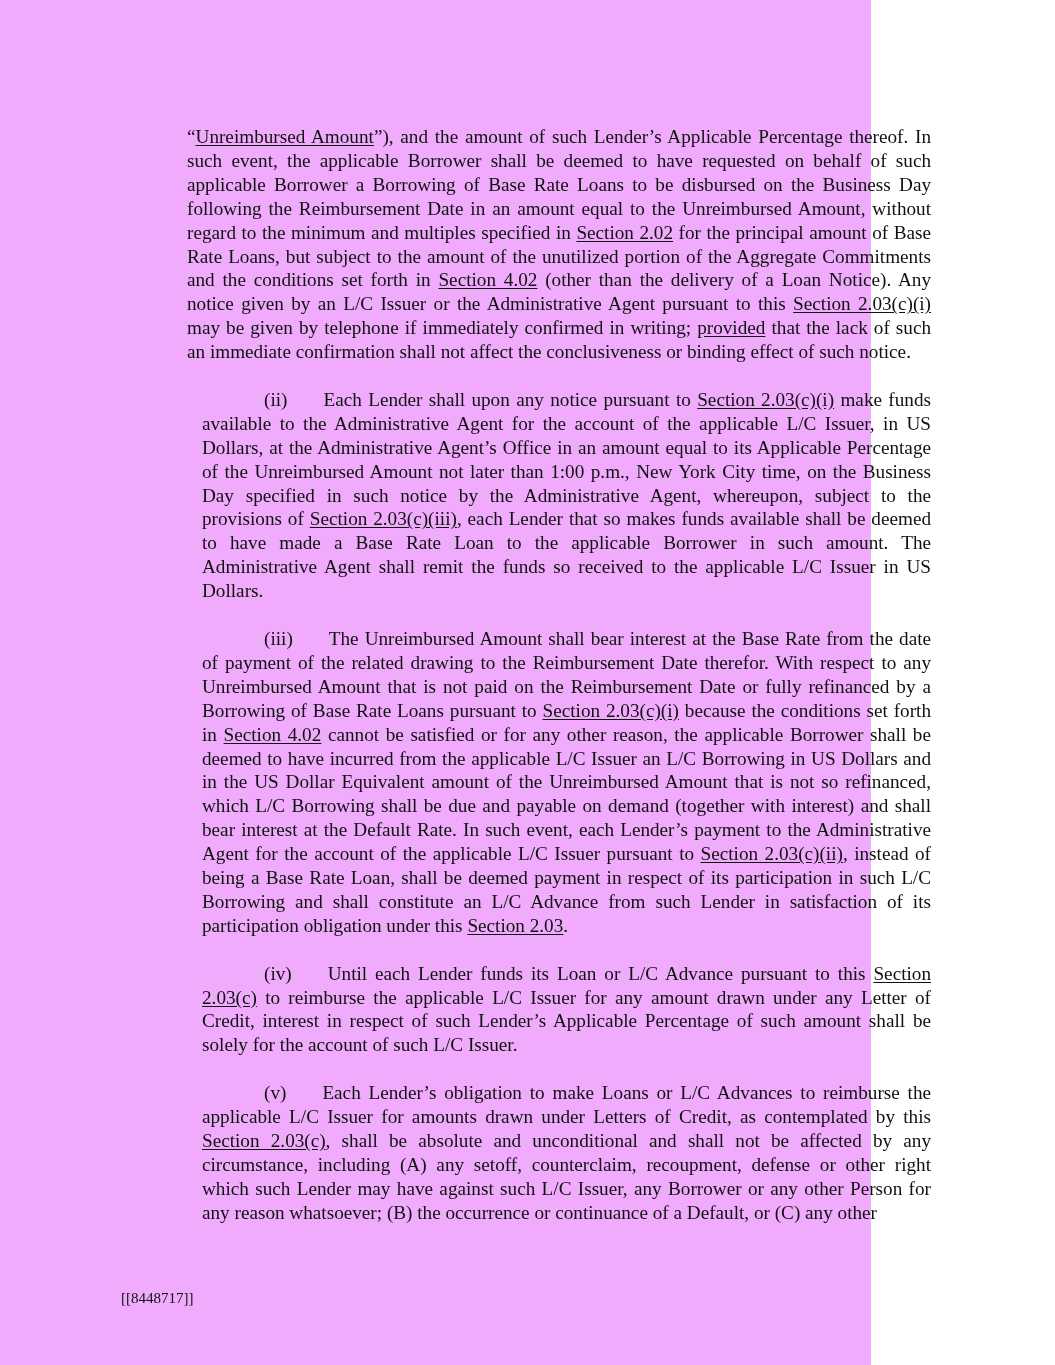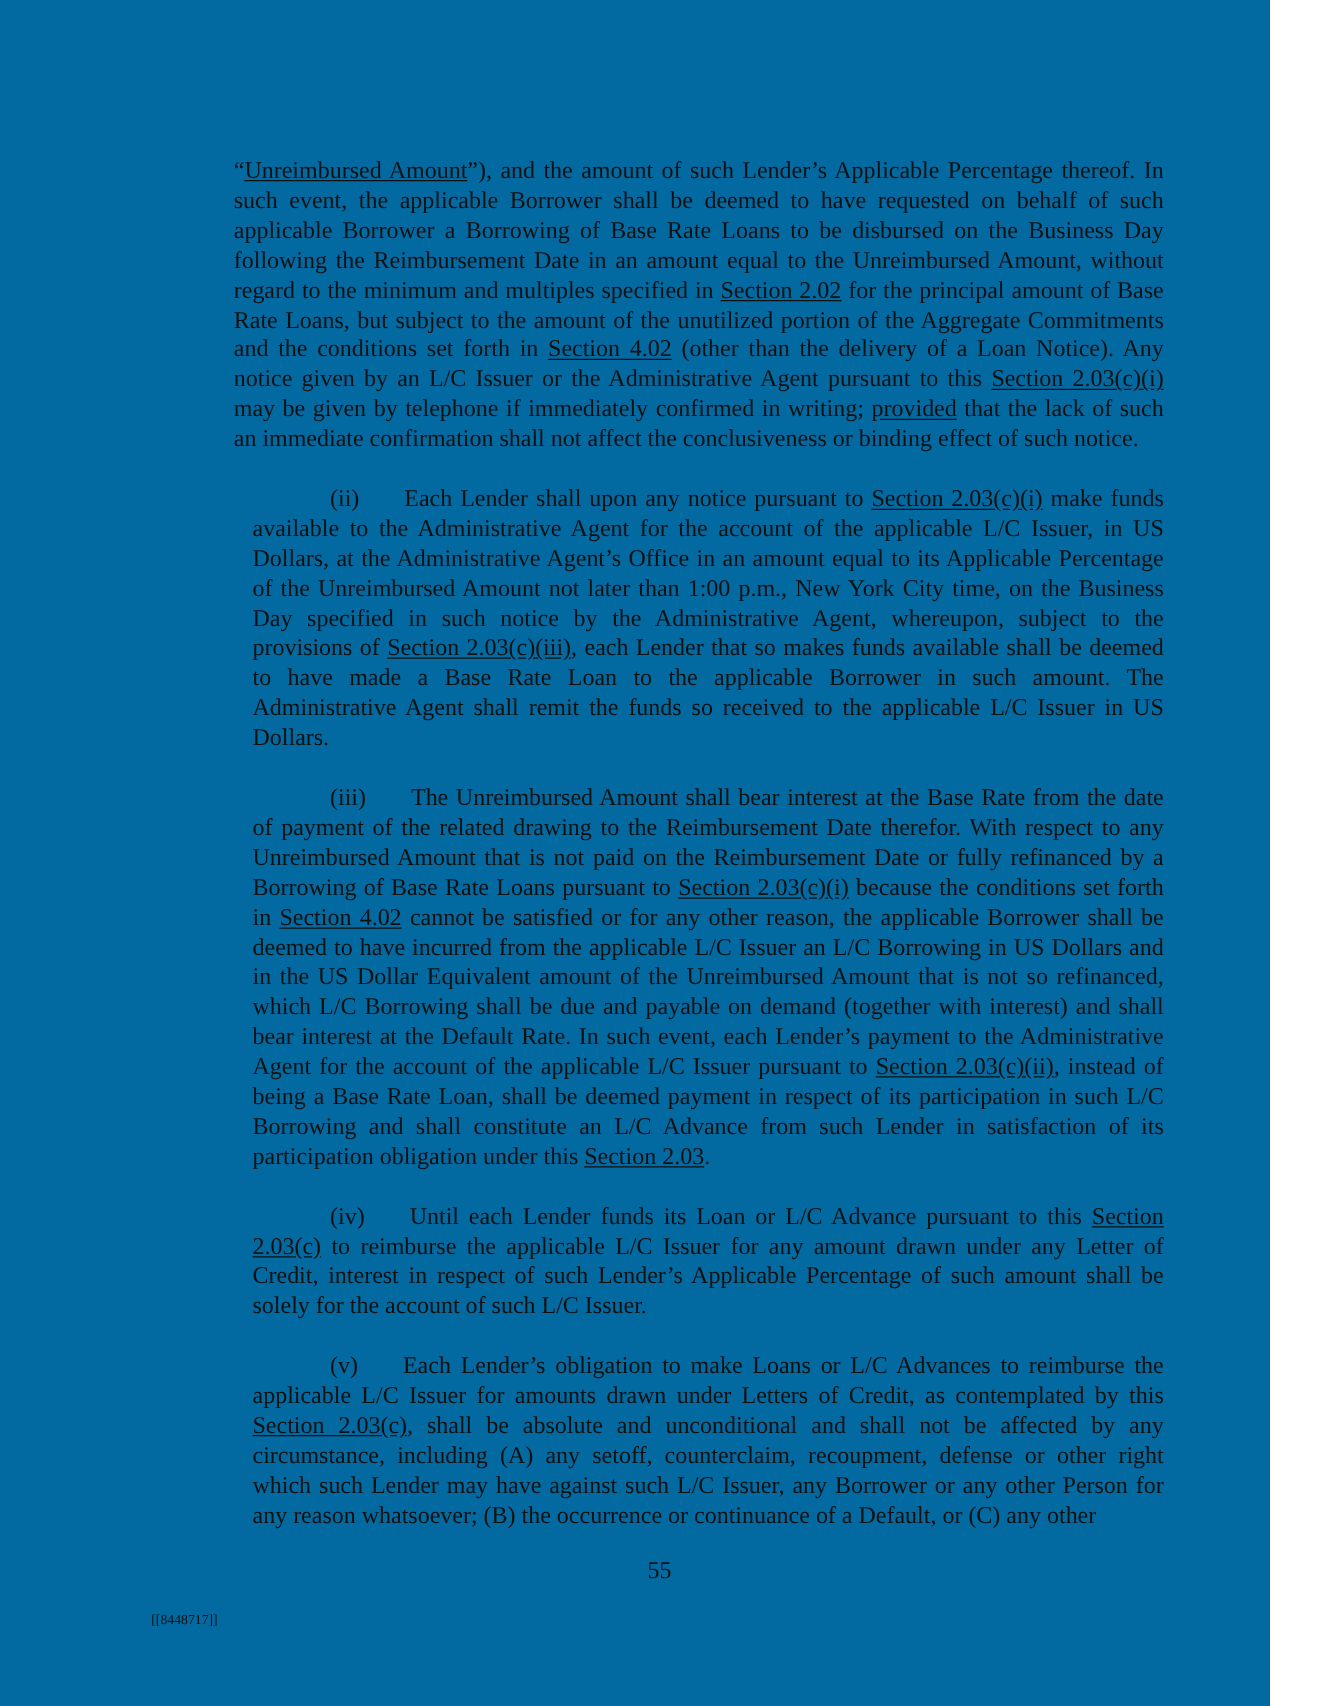--- a/index.html
+++ b/index.html
@@ -1,41 +1,40 @@
 <!DOCTYPE html>
 <html><head>
 <meta charset="utf-8">
 <style>
   html, body { margin: 0; padding: 0; background: #ffffff; }
   body { width: 1055px; height: 1365px; position: relative; overflow: hidden; }
-  .page { position: absolute; left: 0; top: 0; width: 1016px; height: 1365px; background: #0369a1; }
+  .page { position: absolute; left: 0; top: 0; width: 871px; height: 1365px; background: #f0abfc; }
   .content {
     position: absolute; left: 187px; top: 125px; width: 744px;
     font-family: "Liberation Serif", serif; font-size: 19.2px; line-height: 23.9px;
     color: #111; text-align: justify;
   }
   .para { margin: 0 0 23.9px 0; }
   .indent { text-indent: 62px; margin-left: 15px; }
   .u { text-decoration: underline; text-underline-offset: 2px; }
   .tab { display: inline-block; width: 36px; }
   .page-number {
     position: absolute; left: 0; width: 1055px; top: 1246px; text-align: center;
     font-family: "Liberation Serif", serif; font-size: 19.2px; color: #111;
   }
   .doc-id {
     position: absolute; left: 121px; top: 1290px;
-    font-family: "Liberation Serif", serif; font-size: 11px; color: #111;
+    font-family: "Liberation Serif", serif; font-size: 15px; color: #111;
   }
 </style>
 </head>
 <body>
 
 <div class="page">
   <div class="content" id="content">
       <p class="para"><span>“</span><span class="u">Unreimbursed Amount</span><span>”), and the amount of such Lender’s Applicable Percentage thereof.  In such event, the applicable Borrower shall be deemed to have requested on behalf of such applicable Borrower a Borrowing of Base Rate Loans to be disbursed on the Business Day following the Reimbursement Date in an amount equal to the Unreimbursed Amount, without regard to the minimum and multiples specified in </span><span class="u">Section 2.02</span><span> for the principal amount of Base Rate Loans, but subject to the amount of the unutilized portion of the Aggregate Commitments and the conditions set forth in </span><span class="u">Section 4.02</span><span> (other than the delivery of a Loan Notice).  Any notice given by an L/C Issuer or the Administrative Agent pursuant to this </span><span class="u">Section 2.03(c)(i)</span><span> may be given by telephone if immediately confirmed in writing; </span><span class="u">provided</span><span> that the lack of such an immediate confirmation shall not affect the conclusiveness or binding effect of such notice.</span></p>
       <p class="para indent"><span>(ii)</span><span class="tab"></span><span>Each Lender shall upon any notice pursuant to </span><span class="u">Section 2.03(c)(i)</span><span> make funds available to the Administrative Agent for the account of the applicable L/C Issuer, in US Dollars, at the Administrative Agent’s Office in an amount equal to its Applicable Percentage of the Unreimbursed Amount not later than 1:00 p.m., New York City time, on the Business Day specified in such notice by the Administrative Agent, whereupon, subject to the provisions of </span><span class="u">Section 2.03(c)(iii)</span><span>, each Lender that so makes funds available shall be deemed to have made a Base Rate Loan to the applicable Borrower in such amount.  The Administrative Agent shall remit the funds so received to the applicable L/C Issuer in US Dollars.</span></p>
       <p class="para indent"><span>(iii)</span><span class="tab"></span><span>The Unreimbursed Amount shall bear interest at the Base Rate from the date of payment of the related drawing to the Reimbursement Date therefor.  With respect to any Unreimbursed Amount that is not paid on the Reimbursement Date or fully refinanced by a Borrowing of Base Rate Loans pursuant to </span><span class="u">Section 2.03(c)(i)</span><span> because the conditions set forth in </span><span class="u">Section 4.02</span><span> cannot be satisfied or for any other reason, the applicable Borrower shall be deemed to have incurred from the applicable L/C Issuer an L/C Borrowing in US Dollars and in the US Dollar Equivalent amount of the Unreimbursed Amount that is not so refinanced, which L/C Borrowing shall be due and payable on demand (together with interest) and shall bear interest at the Default Rate.  In such event, each Lender’s payment to the Administrative Agent for the account of the applicable L/C Issuer pursuant to </span><span class="u">Section 2.03(c)(ii)</span><span>, instead of being a Base Rate Loan, shall be deemed payment in respect of its participation in such L/C Borrowing and shall constitute an L/C Advance from such Lender in satisfaction of its participation obligation under this </span><span class="u">Section 2.03</span><span>.</span></p>
       <p class="para indent"><span>(iv)</span><span class="tab"></span><span>Until each Lender funds its Loan or L/C Advance pursuant to this </span><span class="u">Section 2.03(c)</span><span> to reimburse the applicable L/C Issuer for any amount drawn under any Letter of Credit, interest in respect of such Lender’s Applicable Percentage of such amount shall be solely for the account of such L/C Issuer.</span></p>
       <p class="para indent"><span>(v)</span><span class="tab"></span><span>Each Lender’s obligation to make Loans or L/C Advances to reimburse the applicable L/C Issuer for amounts drawn under Letters of Credit, as contemplated by this </span><span class="u">Section 2.03(c)</span><span>, shall be absolute and unconditional and shall not be affected by any circumstance, including (A) any setoff, counterclaim, recoupment, defense or other right which such Lender may have against such L/C Issuer, any Borrower or any other Person for any reason whatsoever; (B) the occurrence or continuance of a Default, or (C) any other</span></p>
     </div>
-  <div class="page-number">55</div>
   <div class="doc-id">[[8448717]]</div>
 </div>
 
 </body></html>

